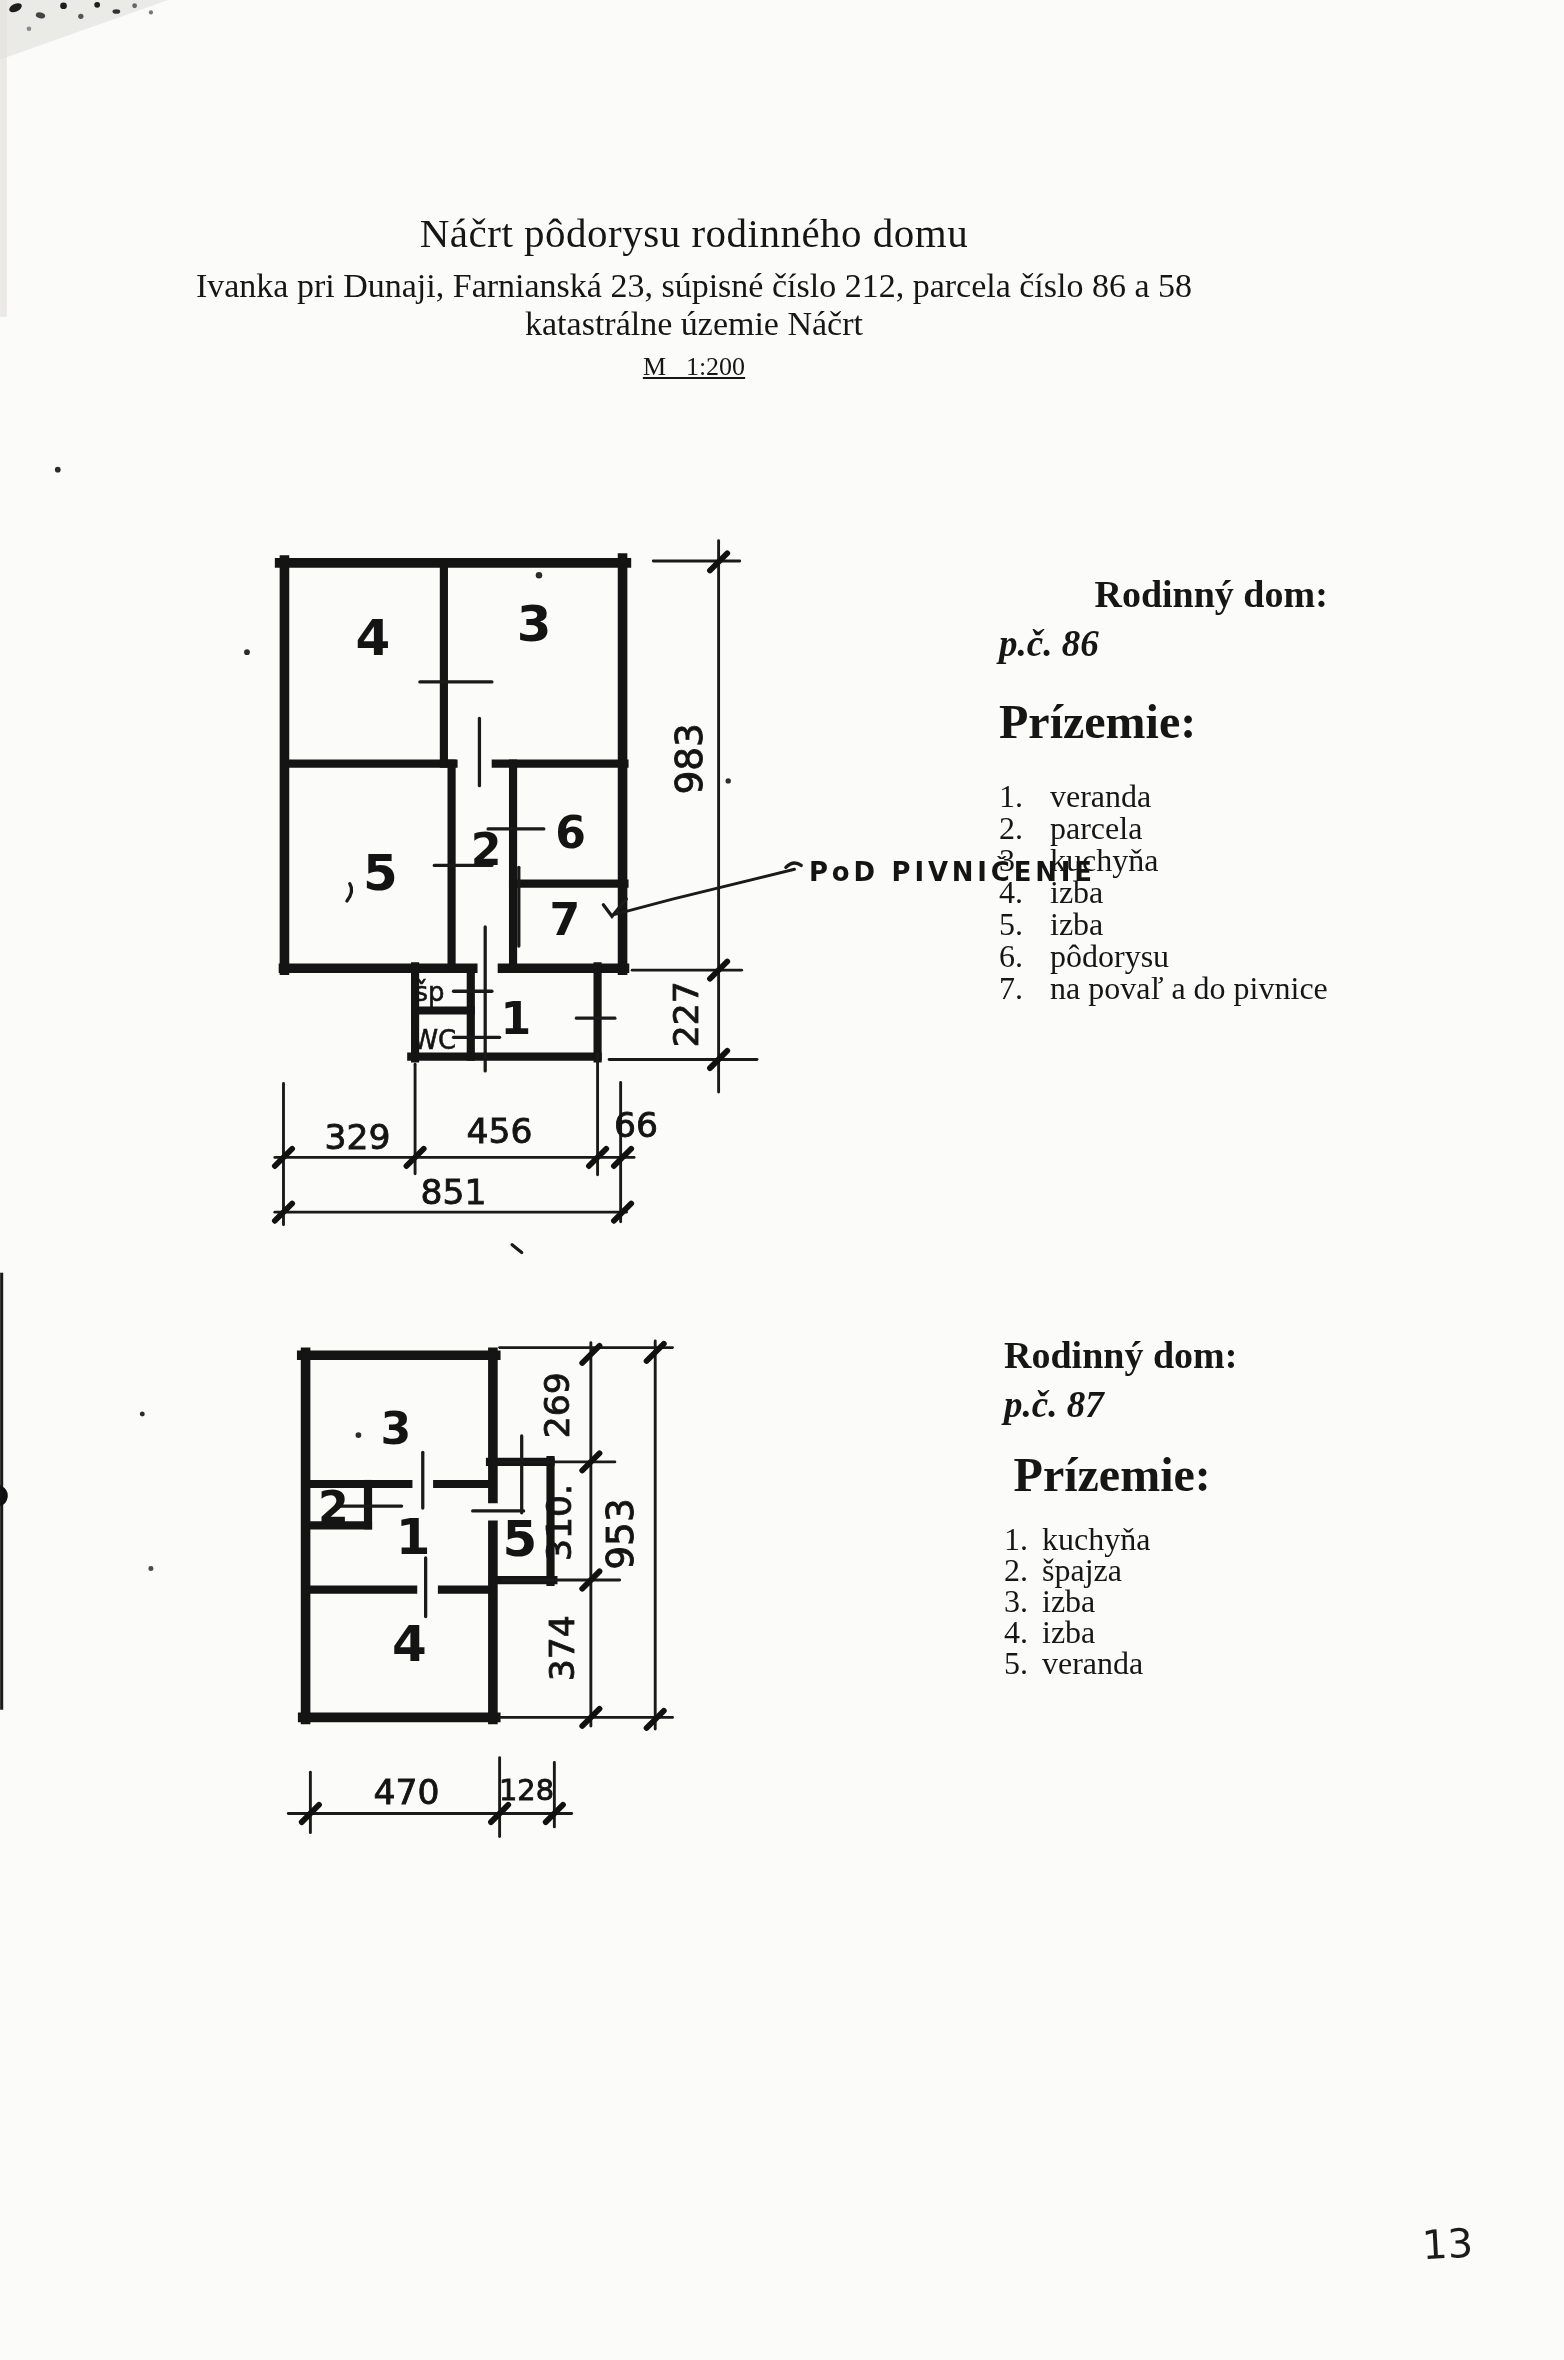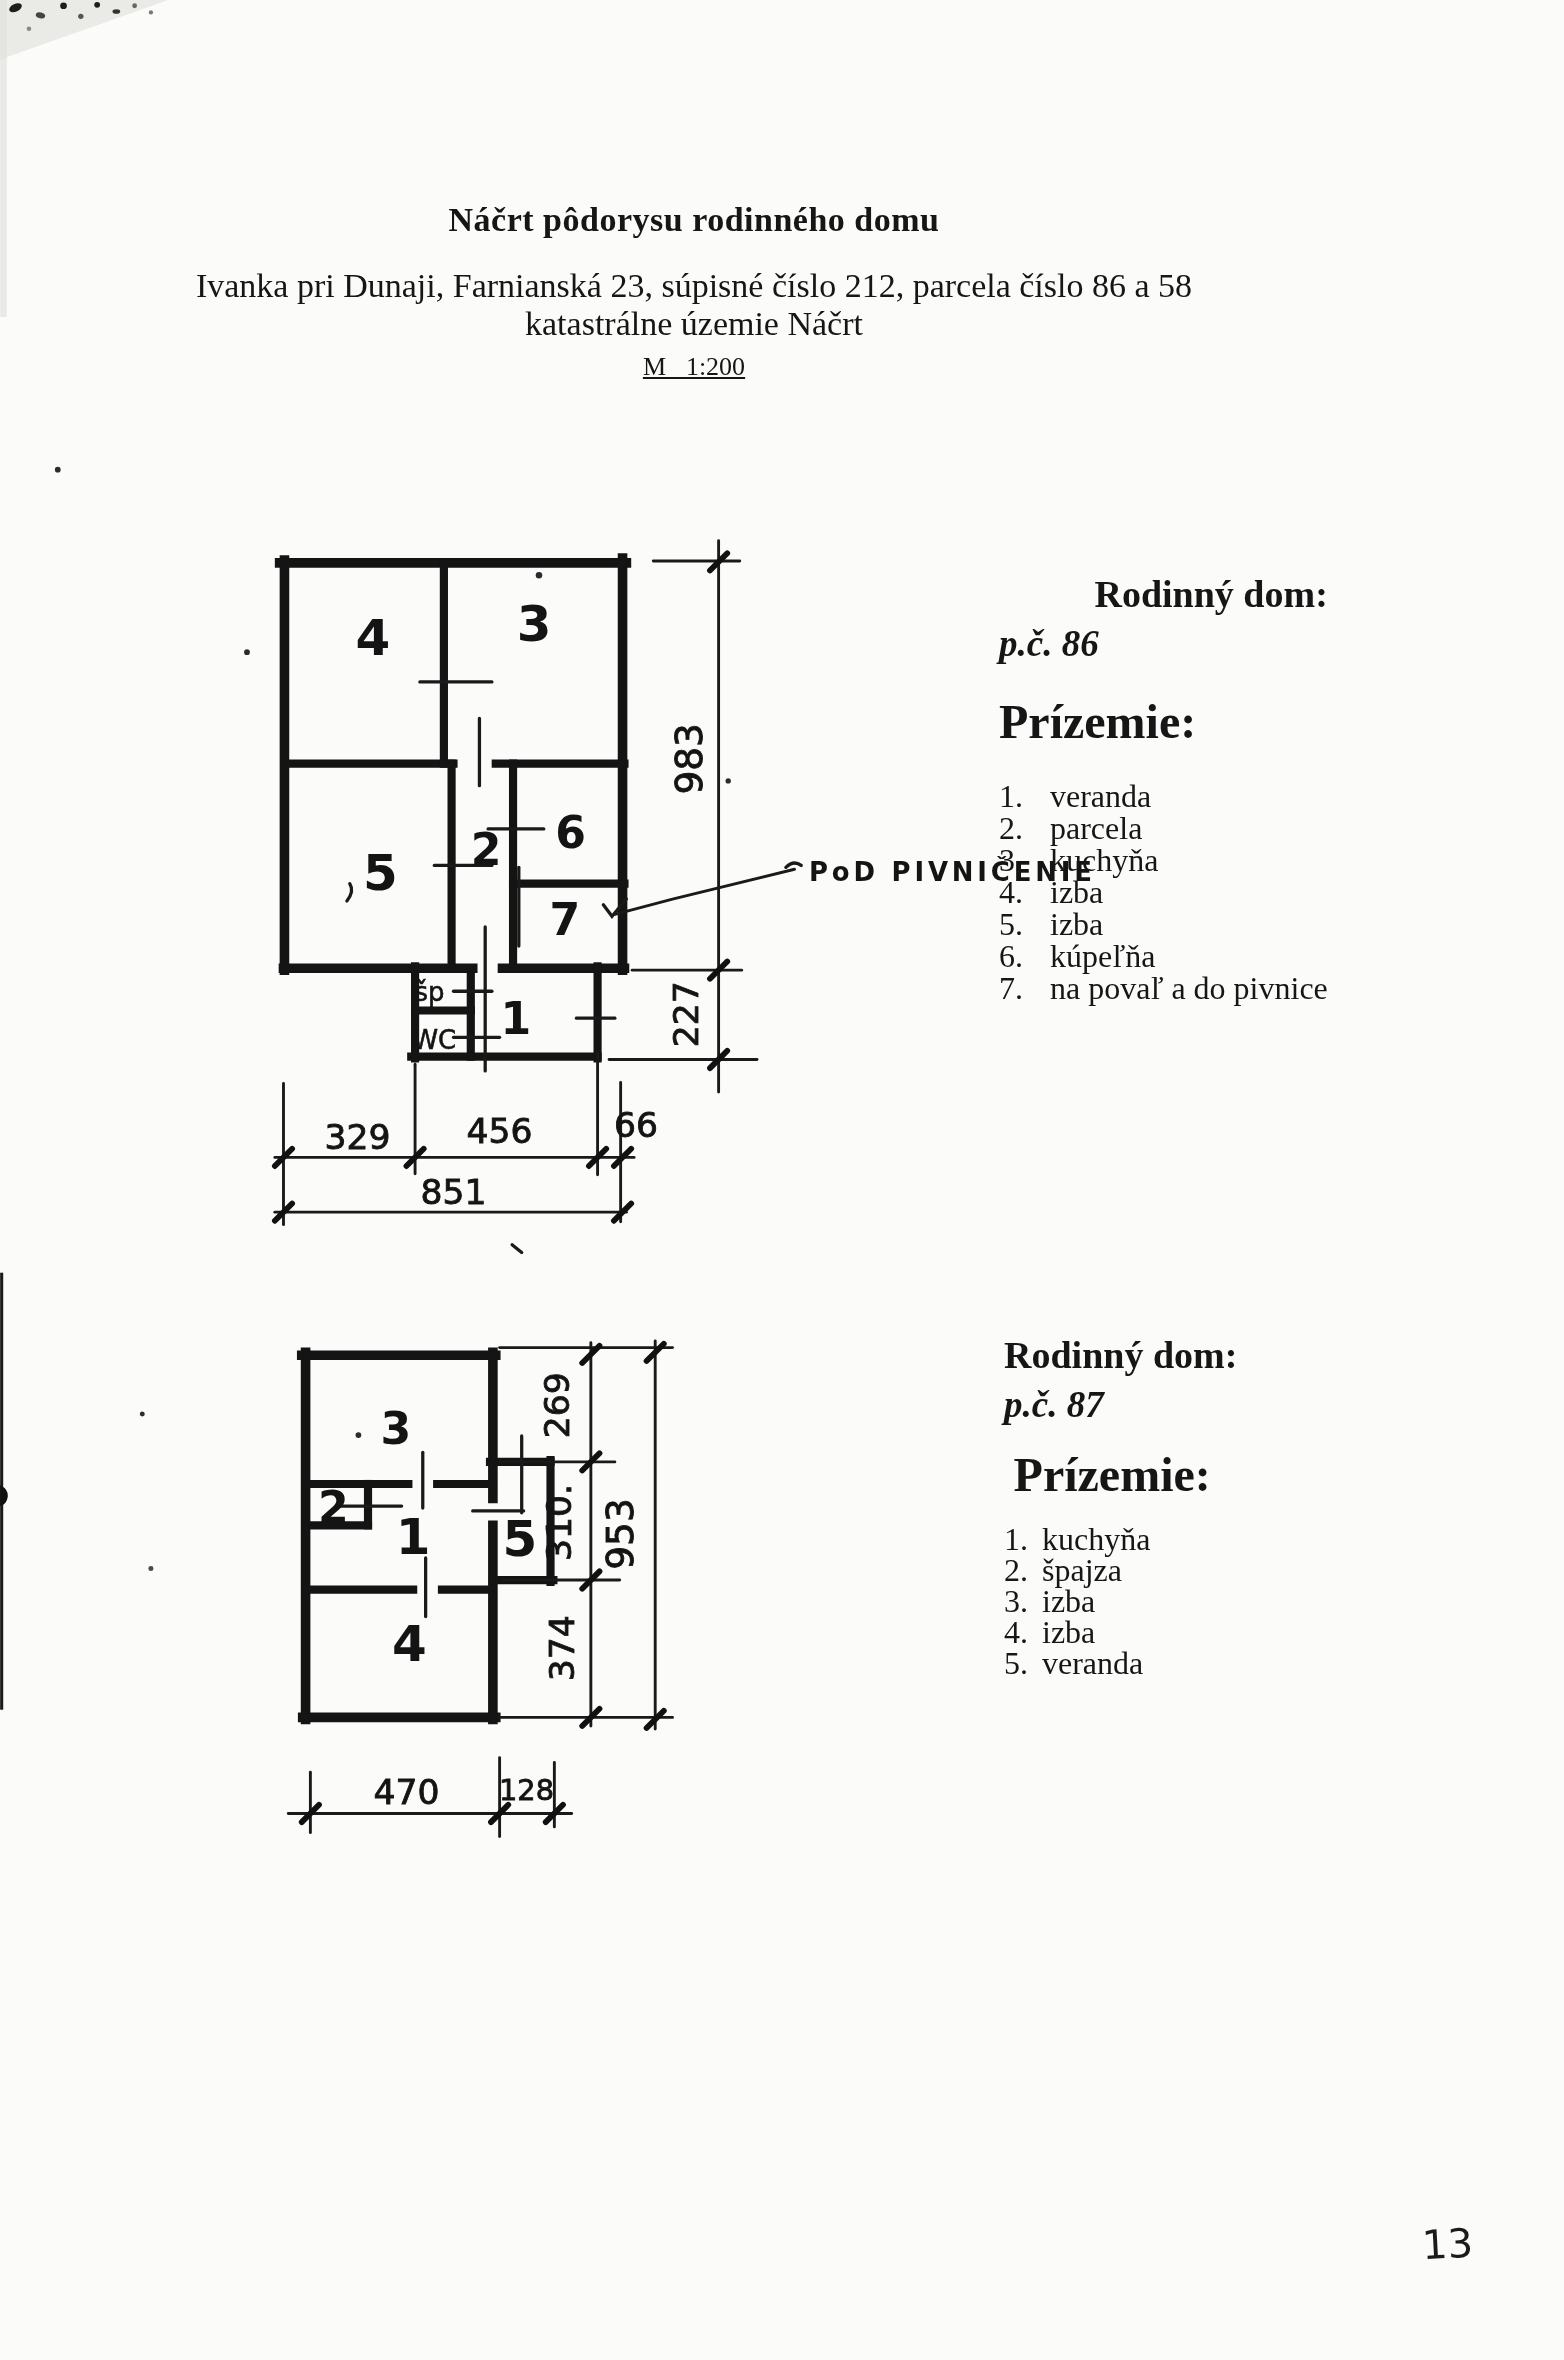--- a/index.html
+++ b/index.html
@@ -3,21 +3,21 @@
 <meta charset="utf-8">
 <style>
   html,body{margin:0;padding:0;}
   body{
     width:1564px;height:2360px;position:relative;
     background:#fbfbf9;overflow:hidden;
     font-family:"Liberation Serif",serif;color:#161616;
   }
   
   .hdr{position:absolute;left:24px;top:0;width:1340px;text-align:center;}
-  .hdr-title{position:absolute;top:201px;width:100%;font-size:34px;font-weight:700;letter-spacing:0.5px;}
+  .hdr-title{position:absolute;top:209px;width:100%;font-size:41px;font-weight:400;letter-spacing:0.5px;}
   .hdr-l2{position:absolute;top:267px;width:100%;font-size:34px;}
   .hdr-l3{position:absolute;top:305px;width:100%;font-size:34px;}
   .hdr-l4{position:absolute;top:352px;width:100%;font-size:26px;word-spacing:13.4px;text-decoration:underline;}
   
   .legend{position:absolute;}
   .lg-heading{font-size:38px;font-weight:700;line-height:1.1;text-align:right;}
   .lg-parcel{font-size:37px;font-weight:700;margin-top:6px;font-style:italic;}
   .lg-floor{font-size:48px;font-weight:700;}
   .lg-list{margin:0;padding:0;list-style:none;}
   .lg-row{display:flex;font-size:32px;line-height:32px;}
@@ -259,21 +259,21 @@
     <li class="lg-row">
         <span class="lg-num">4.</span>
         <span>izba</span>
       </li>
     <li class="lg-row">
         <span class="lg-num">5.</span>
         <span>izba</span>
       </li>
     <li class="lg-row">
         <span class="lg-num">6.</span>
-        <span>kúpeľňa</span>
+        <span>pôdorysu</span>
       </li>
     <li class="lg-row">
         <span class="lg-num">7.</span>
         <span>na povaľ a do pivnice</span>
       </li>
   </ul>
 </div>
 
 <div class="legend legend-87" style="left:1004px;top:1335px;">
   <div class="lg-heading">Rodinný dom:</div>

